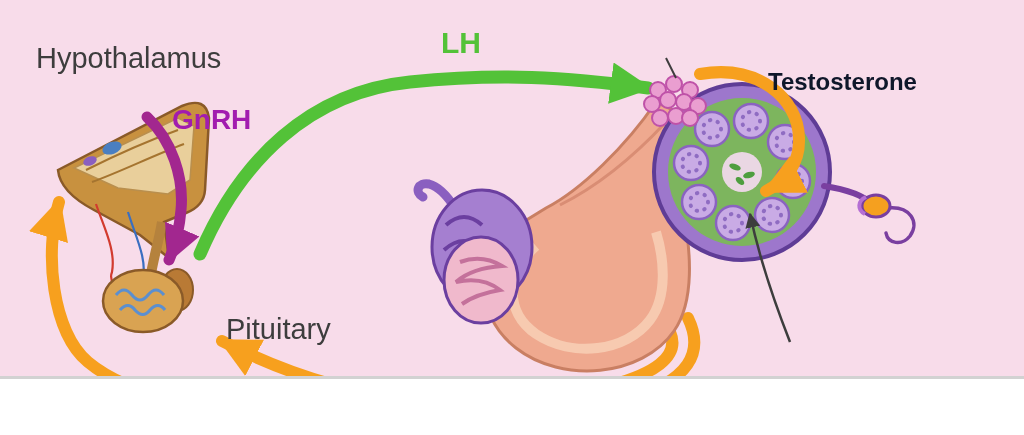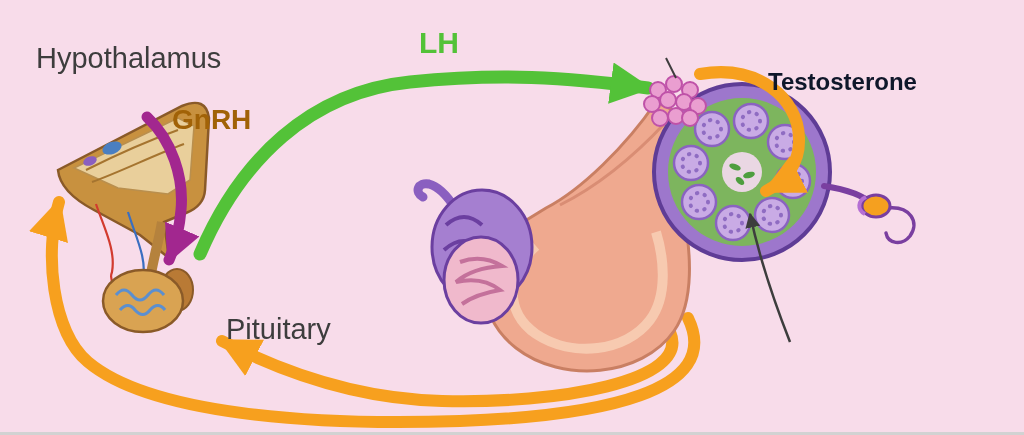--- a/index.html
+++ b/index.html
@@ -1,21 +1,21 @@
 <!DOCTYPE html>
 <html><head>
 <meta charset="utf-8">
 <style>
   html,body{margin:0;padding:0;background:#fff;}
   body{font-family:"Liberation Sans",sans-serif;}
-  .canvas{position:relative;width:1024px;height:435px;background:#f8dcea;overflow:hidden;}
+  .canvas{position:relative;width:1024px;height:379px;background:#f8dcea;overflow:hidden;}
   .canvas svg{position:absolute;left:0;top:0;}
   .lbl{position:absolute;white-space:nowrap;line-height:1;}
   .lbl-dark{color:#3d3d3d;font-size:29px;}
-  .lbl-gnrh{color:#a16207;font-size:28px;font-weight:bold;}
+  .lbl-gnrh{color:#a21caf;font-size:28px;font-weight:bold;}
   .lbl-lh{color:#53c238;font-size:30px;font-weight:bold;}
   .lbl-testosterone{color:#0f172a;font-size:24px;font-weight:bold;}
   .baseline{position:absolute;left:0;bottom:0;width:100%;height:3px;background:#d2d2d2;}
   .tub{fill:#c9abe5;stroke:#8a63c0;stroke-width:2.5;}
   .tubdots{fill:none;stroke:#8f6cc2;stroke-width:4;stroke-dasharray:0.5 7.5;stroke-linecap:round;}
   .ley{fill:#ea9ed0;stroke:#bf52a8;stroke-width:2;}
 </style>
 </head>
 <body>
 
@@ -135,18 +135,18 @@
       <path d="M866 197 A13 10 0 0 0 865 214" stroke="#b56fd4" stroke-width="4" fill="none"></path>
     </g>
 
     <g>
       <path d="M790 342 C772 296 758 252 750 214" fill="none" stroke="#3d3d3d" stroke-width="2.5" marker-end="url(#ah-dark)"></path>
     </g>
   </svg>
 
   <div class="lbl lbl-dark" style="left:36px;top:44px;">Hypothalamus</div>
   <div class="lbl lbl-gnrh" style="left:172px;top:106px;">GnRH</div>
-  <div class="lbl lbl-lh" style="left:419px;top:28px;">LH</div>
+  <div class="lbl lbl-lh" style="left:441px;top:28px;">LH</div>
   <div class="lbl lbl-testosterone" style="left:768px;top:70px;">Testosterone</div>
   <div class="lbl lbl-dark" style="left:226px;top:275px;margin-top:40px;">Pituitary</div>
 
   <div class="baseline"></div>
 </div>
 
 </body></html>

